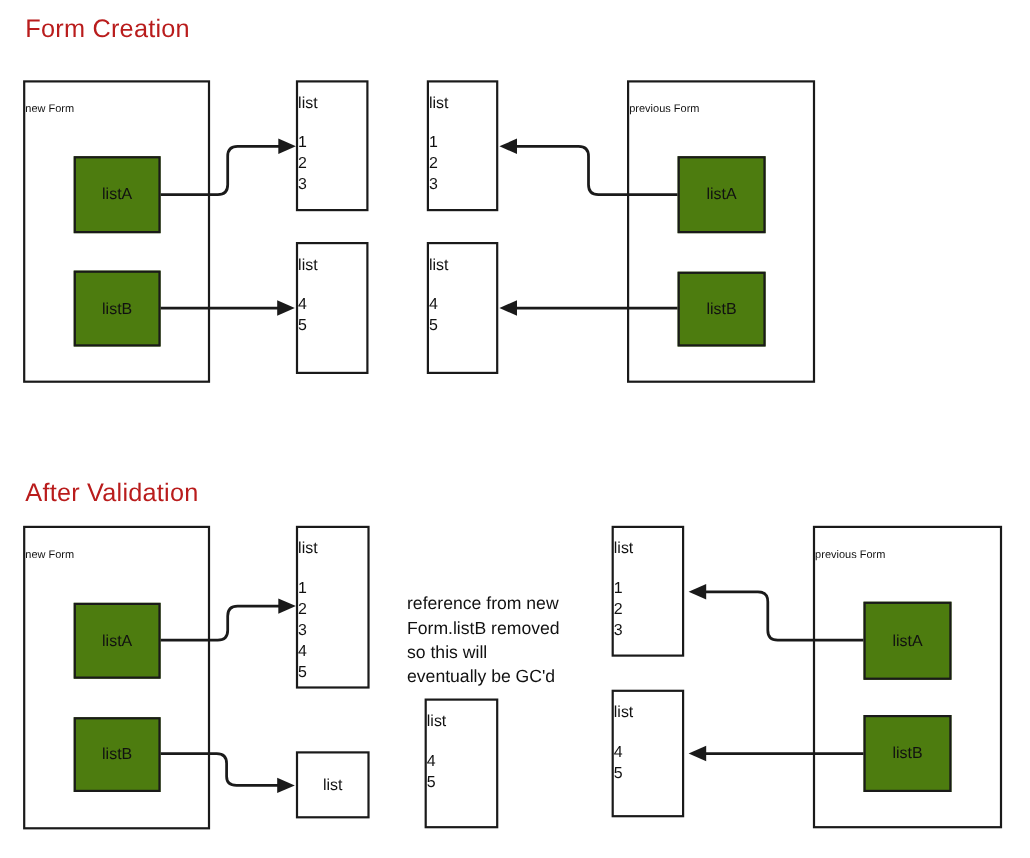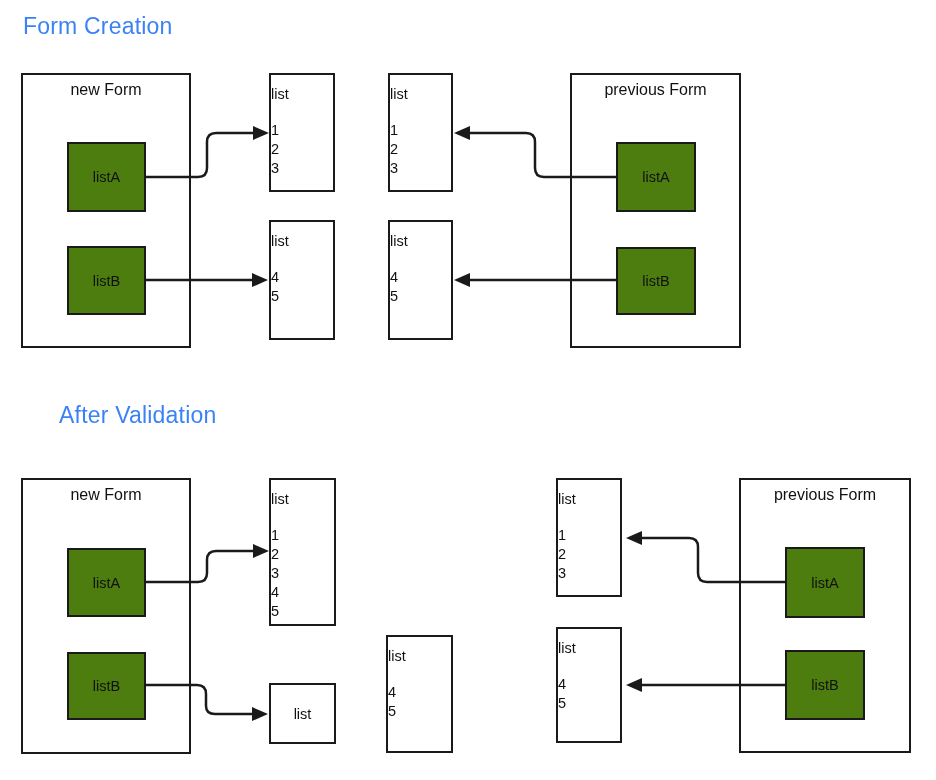--- a/index.html
+++ b/index.html
@@ -1,29 +1,29 @@
 <!DOCTYPE html>
 <html><head>
 <meta charset="utf-8">
 <style>
   html,body { margin:0; padding:0; background:#ffffff; }
   .canvas {
     position:relative; width:936px; height:780px; background:#ffffff;
     font-family:"Liberation Sans", sans-serif; color:#111111; overflow:hidden;
   }
   .title {
-    position:absolute; font-size:23px; font-weight:400; color:#3b82f6;
+    position:absolute; font-size:23px; font-weight:400; color:#b91c1c;
     letter-spacing:0.2px; white-space:nowrap;
   }
   .box {
     position:absolute; border:2px solid #1a1a1a; box-sizing:border-box;
     background:transparent;
   }
   .form-label {
-    text-align:center; padding-top:6px; font-size:16px; white-space:nowrap;
+    padding-top:19px; font-size:10px; white-space:nowrap;
   }
   .itembox {
     display:flex; align-items:center; justify-content:center;
     font-size:14.5px; background:#4d7c0f;
   }
   .listbox { text-align:left; font-size:14.5px; padding-top:10px; }
   .lb-label { line-height:18px; }
   .lb-values { margin-top:18px; line-height:19px; }
   .listbox.centered {
     display:flex; align-items:center; justify-content:center; padding-top:0;
@@ -88,21 +88,21 @@
   <div class="box" style="left:570px; top:73px; width:171px; height:275px;">
     <div class="form-label">previous Form</div>
     <div class="box itembox" style="left:44px; top:67px; width:80px; height:70px;">
       <span>listA</span>
     </div>
     <div class="box itembox" style="left:44px; top:172px; width:80px; height:68px;">
       <span>listB</span>
     </div>
   </div>
 
-  <div class="title" style="left:23px; top:402px;margin-left:36px;">After Validation</div>
+  <div class="title" style="left:23px; top:434px;">After Validation</div>
 
   <div class="box" style="left:21px; top:478px; width:170px; height:276px;">
     <div class="form-label">new Form</div>
     <div class="box itembox" style="left:44px; top:68px; width:79px; height:69px;">
       <span>listA</span>
     </div>
     <div class="box itembox" style="left:44px; top:172px; width:79px; height:68px;">
       <span>listB</span>
     </div>
   </div>
@@ -115,20 +115,26 @@
         <div>3</div>
         <div>4</div>
         <div>5</div>
       </div>
   </div>
 
   <div class="box listbox centered" style="left:269px; top:683px; width:67px; height:61px;">
     <div class="lb-label">list</div>
   </div>
 
+  <div class="note" style="left:370px; top:539px; width:200px;">
+      <div>reference from new</div>
+      <div>Form.listB removed</div>
+      <div>so this will</div>
+      <div>eventually be GC'd</div>
+    </div>
 
   <div class="box listbox" style="left:386px; top:635px; width:67px; height:118px;">
     <div class="lb-label">list</div>
     <div class="lb-values">
         <div>4</div>
         <div>5</div>
       </div>
   </div>
 
   <div class="box listbox" style="left:556px; top:478px; width:66px; height:119px;">

